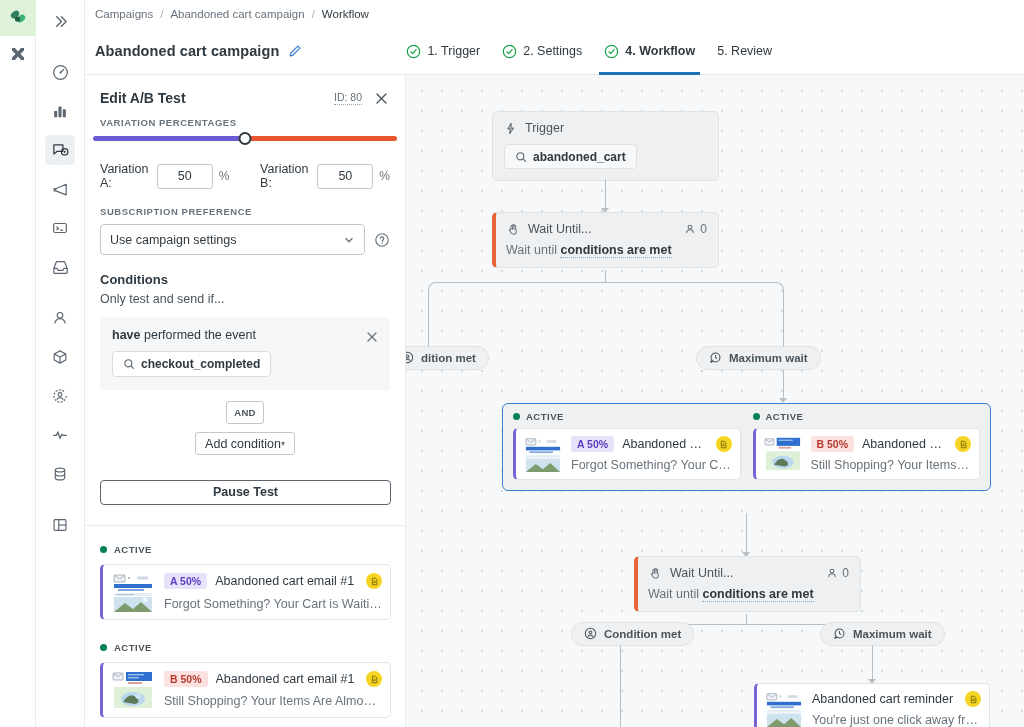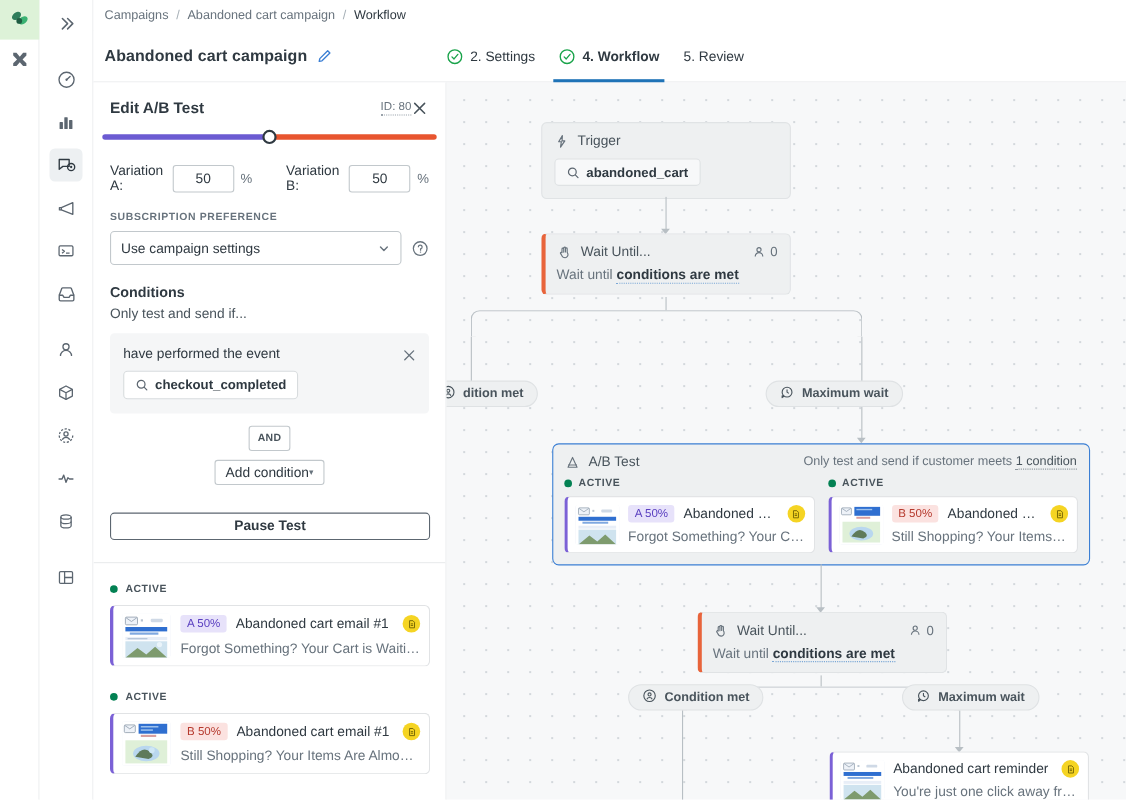--- a/index.html
+++ b/index.html
@@ -80,21 +80,21 @@
 
   .side-panel {
     width: 321px; flex: 0 0 321px; height: 652px;
     background: #fff; border-right: 1px solid #e9ebed;
     overflow: hidden; position: relative;
   }
   .panel-head {
     display: flex; align-items: center; padding: 15px 16px 11px 15px;
   }
   .panel-title { font-size: 14px; font-weight: bold; color: #2f3941; }
-  .panel-head .right { margin-left: auto; display: flex; align-items: center; }
+  .panel-head .right { margin-left: auto; display: flex; align-items: center; gap: 12px; }
   .id-chip {
     font-size: 10.5px; color: #68737d;
     border-bottom: 1px dotted #9aa3ab; padding-bottom: 1px;
   }
   .x-btn { color: #49545c; display: flex; }
 
   .sec-label {
     font-size: 9.5px; font-weight: bold; letter-spacing: .55px;
     color: #68737d; padding: 0 15px; margin-bottom: 8px;
   }
@@ -133,21 +133,21 @@
   .cond-head { padding: 17px 15px 0 15px; }
   .cond-title { font-size: 13px; font-weight: bold; color: #2f3941; }
   .cond-sub { font-size: 12.5px; color: #49545c; margin-top: 5px; }
 
   .cond-card {
     margin: 11px 15px 0 15px; background: #f5f6f7; border-radius: 4px;
     padding: 11px 11px 13px 12px; display: flex; align-items: flex-start;
   }
   .cond-card .body { flex: 1 1 auto; }
   .cond-text { font-size: 12.5px; color: #2f3941; }
-  .cond-text b { font-weight: normal; }
+  .cond-text b { font-weight: bold; }
   .event-chip {
     display: inline-flex; align-items: center; gap: 6px; margin-top: 9px;
     background: #fff; border: 1px solid #d8dcde; border-radius: 4px;
     height: 26px; padding: 0 10px; font-size: 12px; font-weight: bold; color: #2f3941;
   }
   .cond-card .close { color: #68737d; display: flex; margin-top: 2px; }
 
   .and-row { display: flex; align-items: center; gap: 8px; margin: 11px 15px 0 15px; flex-direction: column; }
   .and-chip {
     border: 1px solid #c2c8cc; border-radius: 3px; height: 23px;
@@ -180,21 +180,21 @@
     margin: 9px 15px 0 15px; width: 291px; border: 1px solid #e1e3e5; border-radius: 5px;
     background: #fff; display: flex; overflow: hidden; position: relative;
     border-left: 3.5px solid #7b61d6;
   }
   .thumb {
     width: 44px; height: 40px; margin: 7px 0 7px 8px; flex: 0 0 44px;
     border-radius: 2px; overflow: hidden; position: relative; background: #f3f6fb;
   }
   .email-body { flex: 1 1 auto; padding: 8px 8px 8px 9px; min-width: 0; }
   .email-line1 { display: flex; align-items: center; gap: 8px; }
-  .badge { font-size: 10.5px; font-weight: normal; border-radius: 3px; padding: 2px 6px; white-space: nowrap; }
+  .badge { font-size: 10.5px; font-weight: bold; border-radius: 3px; padding: 2px 6px; white-space: nowrap; }
   .badge.a { background: #e7e2fa; color: #5a3fc0; }
   .badge.b { background: #fbe2e0; color: #b63a2e; }
   .email-name { font-size: 12.5px; color: #2f3941; white-space: nowrap; overflow: hidden; text-overflow: ellipsis; }
   .email-subj { font-size: 12.5px; color: #68737d; margin-top: 7px; white-space: nowrap; overflow: hidden; text-overflow: ellipsis; }
   .doc-badge {
     width: 16px; height: 16px; border-radius: 50%; background: #f5d423;
     display: flex; align-items: center; justify-content: center; flex: 0 0 16px; margin-left: auto;
   }
 
   
@@ -377,20 +377,27 @@
 
     <div class="title-bar">
       <span class="camp-title">Abandoned cart campaign</span>
       <span class="pencil-btn">
         <svg width="14" height="14" viewBox="0 0 16 16" fill="none" stroke="#3b7fd4" stroke-width="1.4" stroke-linejoin="round">
           <path d="M11.3 2.4 l2.3 2.3 L5.4 12.9 L2.5 13.5 L3.1 10.6 Z"></path>
         </svg>
       </span>
 
       <div class="steps">
+        <div class="step">
+          <svg class="check" viewBox="0 0 16 16" fill="none" stroke="#19a34a" stroke-width="1.3" stroke-linecap="round" stroke-linejoin="round">
+            <circle cx="8" cy="8" r="6.6"></circle>
+              <polyline points="5.2,8.2 7.2,10.2 10.9,5.8"></polyline>
+          </svg>
+          <span class="lbl">1. Trigger</span>
+        </div>
         <div class="step">
           <svg class="check" viewBox="0 0 16 16" fill="none" stroke="#19a34a" stroke-width="1.3" stroke-linecap="round" stroke-linejoin="round">
             <circle cx="8" cy="8" r="6.6"></circle>
               <polyline points="5.2,8.2 7.2,10.2 10.9,5.8"></polyline>
           </svg>
           <span class="lbl">2. Settings</span>
         </div>
         <div class="step current">
           <svg class="check" viewBox="0 0 16 16" fill="none" stroke="#19a34a" stroke-width="1.3" stroke-linecap="round" stroke-linejoin="round">
             <circle cx="8" cy="8" r="6.6"></circle>
@@ -414,20 +421,21 @@
             <span class="id-chip">ID: 80</span>
             <span class="x-btn">
               <svg width="15" height="15" viewBox="0 0 16 16" stroke="#49545c" stroke-width="1.5" stroke-linecap="round">
                 <line x1="3.2" y1="3.2" x2="12.8" y2="12.8"></line>
                   <line x1="12.8" y1="3.2" x2="3.2" y2="12.8"></line>
               </svg>
             </span>
           </span>
         </div>
 
+        <div class="sec-label">VARIATION PERCENTAGES</div>
 
         <div class="slider-wrap">
           <div class="slider-track">
             <div class="slider-left" id="slider-left" style="width: 50%; background: rgb(107, 91, 210);"></div>
             <div class="slider-right" id="slider-right" style="width: 50%; background: rgb(232, 85, 47);"></div>
           </div>
           <div class="slider-knob" id="slider-knob" style="left: 50%;"></div>
         </div>
 
         <div class="var-row">
@@ -640,30 +648,20 @@
           </span>
           <span>Maximum wait</span>
         </div>
 
         <div class="edge edge-v" style="left:22px; top:231px; height:40px;"></div>
         <div class="edge edge-v" style="left:377px; top:231px; height:40px;"></div>
         <div class="edge edge-v" style="left:377px; top:295px; height:29px;"></div>
         <div class="arrow" style="left:373px; top:323px;"></div>
 
         <div class="abtest-node" style="left:96px; top:328px; width:489px;">
-          <div class="ab-head">
-            <svg width="13" height="13" viewBox="0 0 14 14" fill="none" stroke="#68737d" stroke-width="1.1" stroke-linejoin="round">
-              <path d="M7 2 L11.4 11.6 L2.6 11.6 Z"></path>
-                <line x1="2.6" y1="9.4" x2="11.4" y2="9.4"></line>
-            </svg>
-            <span class="ttl">A/B Test</span>
-            <span class="ab-cond">
-              <span>Only test and send if customer meets </span><span class="u">1 condition</span>
-            </span>
-          </div>
           <div class="ab-cols">
 
             <div class="ab-col">
               <div class="ab-status">
                 <span class="dot"></span>
                 <span class="status-txt">ACTIVE</span>
               </div>
               <div class="canvas-email">
                 <div class="thumb">
                   <svg width="40" height="36" viewBox="0 0 44 40">

